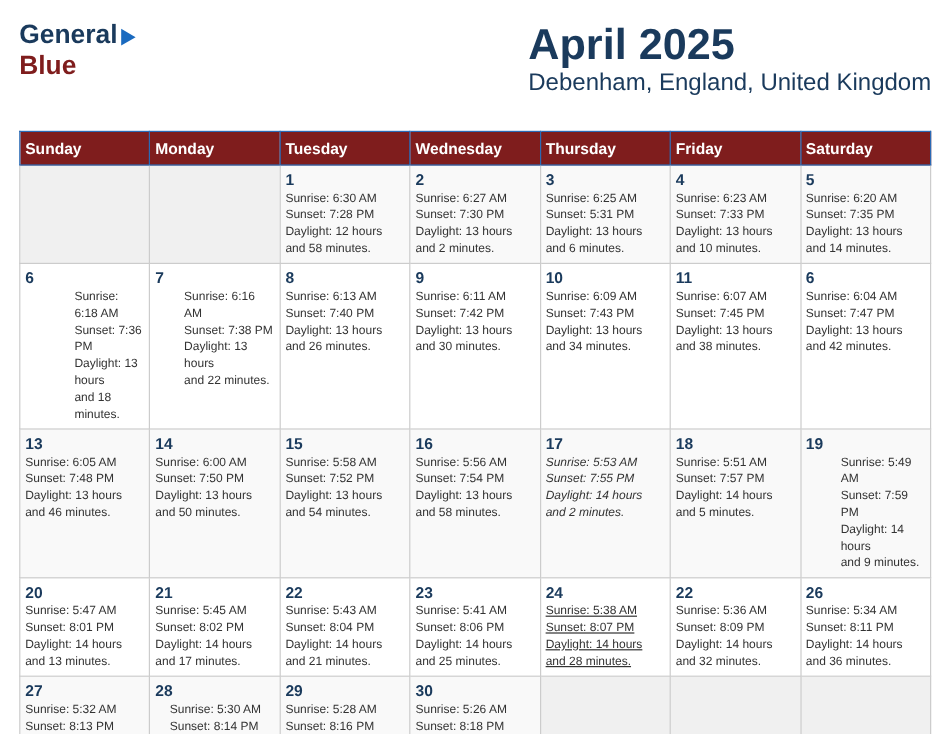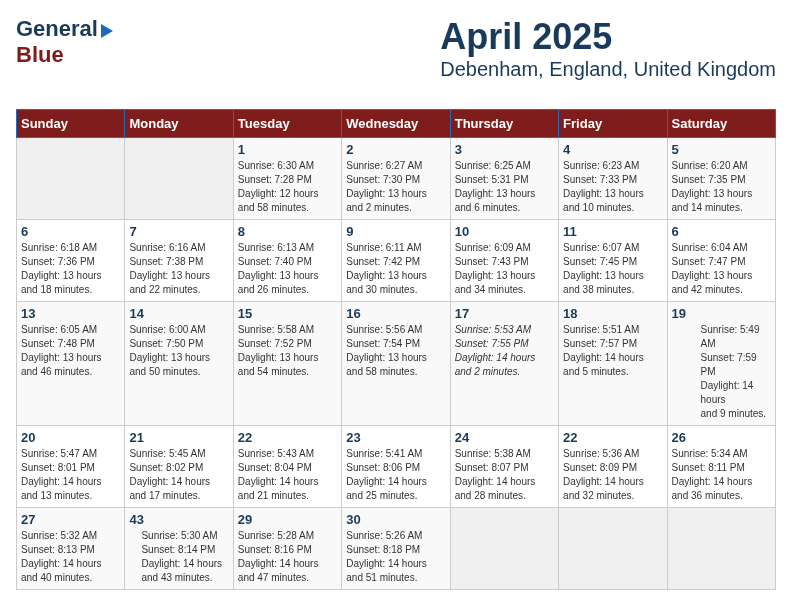--- a/index.html
+++ b/index.html
@@ -148,28 +148,28 @@
           <span class="day-num">5</span>
           <div class="day-info" style="white-space: pre-line;">Sunrise: 6:20 AM
 Sunset: 7:35 PM
 Daylight: 13 hours
 and 14 minutes.</div>
         </td>
       </tr>
       <tr>
         <td>
           <span class="day-num">6</span>
-          <div class="day-info" style="white-space: pre-line;">Sunrise: 6:18 AM
+          <div class="day-info" style="white-space: pre-line; margin-left: 41px;">Sunrise: 6:18 AM
 Sunset: 7:36 PM
 Daylight: 13 hours
 and 18 minutes.</div>
         </td>
         <td>
           <span class="day-num">7</span>
-          <div class="day-info" style="white-space: pre-line;">Sunrise: 6:16 AM
+          <div class="day-info" style="white-space: pre-line; margin-left: 24px;">Sunrise: 6:16 AM
 Sunset: 7:38 PM
 Daylight: 13 hours
 and 22 minutes.</div>
         </td>
         <td>
           <span class="day-num">8</span>
           <div class="day-info" style="white-space: pre-line;">Sunrise: 6:13 AM
 Sunset: 7:40 PM
 Daylight: 13 hours
 and 26 minutes.</div>
@@ -278,21 +278,21 @@
         </td>
         <td>
           <span class="day-num">23</span>
           <div class="day-info" style="white-space: pre-line;">Sunrise: 5:41 AM
 Sunset: 8:06 PM
 Daylight: 14 hours
 and 25 minutes.</div>
         </td>
         <td>
           <span class="day-num">24</span>
-          <div class="day-info" style="white-space: pre-line;">Sunrise: 5:38 AM
+          <div class="day-info" style="white-space: pre-line; text-decoration: underline;">Sunrise: 5:38 AM
 Sunset: 8:07 PM
 Daylight: 14 hours
 and 28 minutes.</div>
         </td>
         <td>
           <span class="day-num">22</span>
           <div class="day-info" style="white-space: pre-line;">Sunrise: 5:36 AM
 Sunset: 8:09 PM
 Daylight: 14 hours
 and 32 minutes.</div>
@@ -307,21 +307,21 @@
       </tr>
       <tr>
         <td>
           <span class="day-num">27</span>
           <div class="day-info" style="white-space: pre-line;">Sunrise: 5:32 AM
 Sunset: 8:13 PM
 Daylight: 14 hours
 and 40 minutes.</div>
         </td>
         <td>
-          <span class="day-num">43</span>
+          <span class="day-num">28</span>
           <div class="day-info" style="white-space: pre-line; margin-left: 12px;">Sunrise: 5:30 AM
 Sunset: 8:14 PM
 Daylight: 14 hours
 and 43 minutes.</div>
         </td>
         <td>
           <span class="day-num">29</span>
           <div class="day-info" style="white-space: pre-line;">Sunrise: 5:28 AM
 Sunset: 8:16 PM
 Daylight: 14 hours

